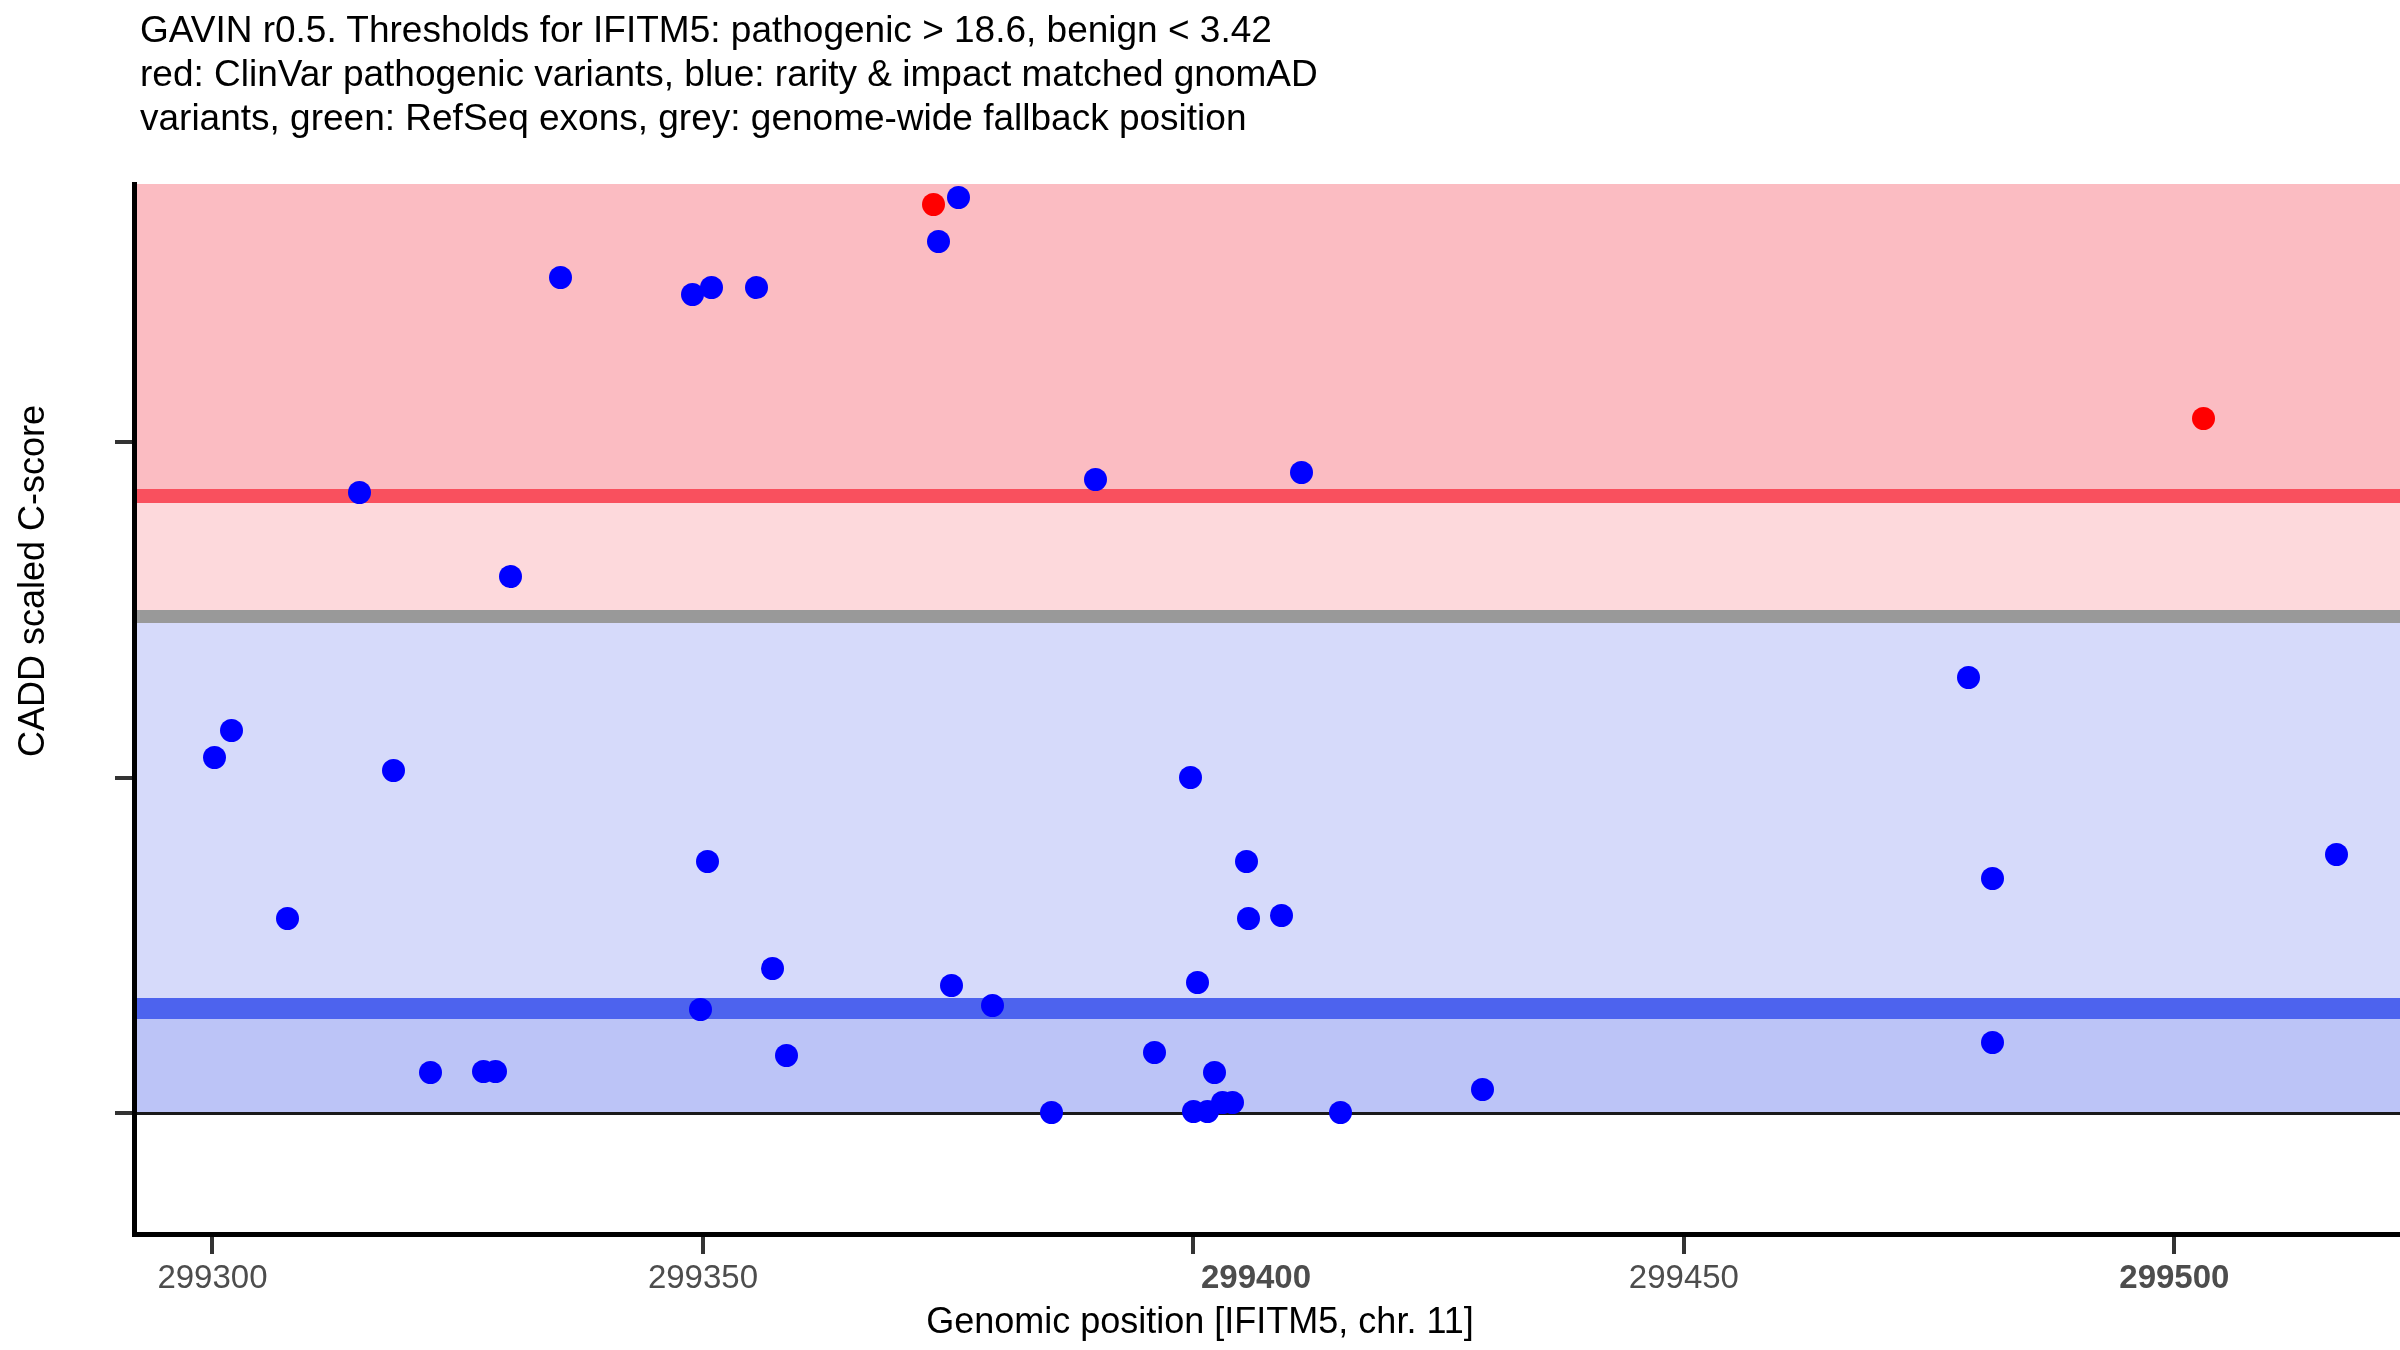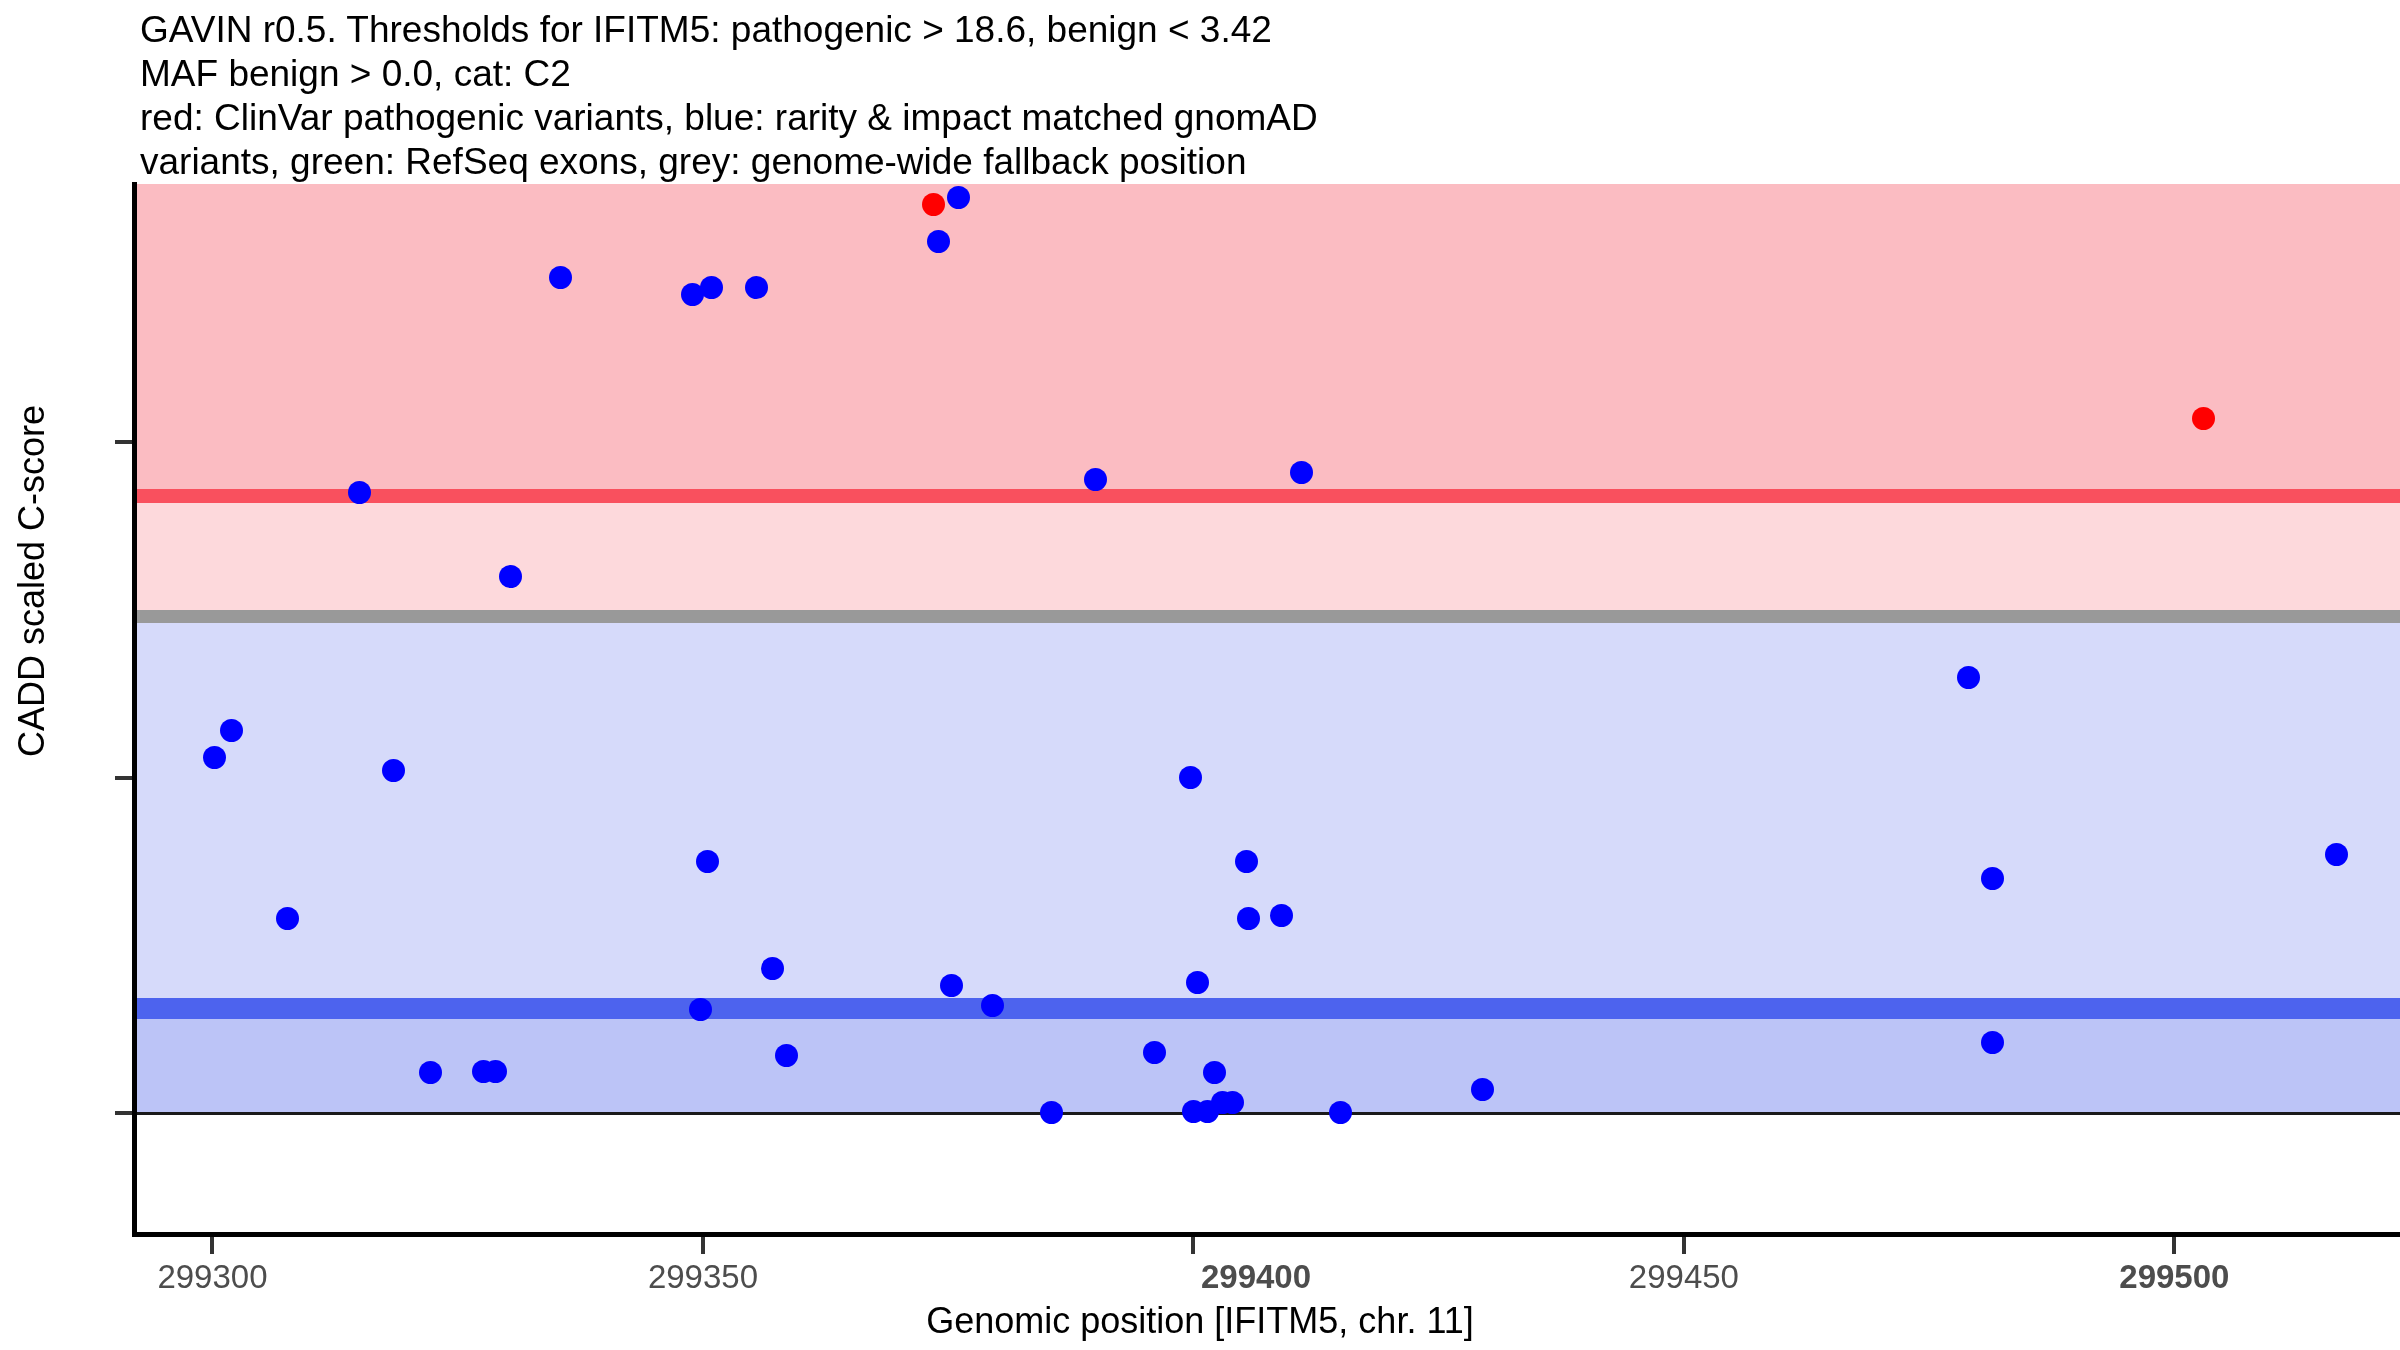--- a/index.html
+++ b/index.html
@@ -31,21 +31,20 @@
   .pt.red{background:#ff0000;}
   .pt.blue{background:#0000ff;}
 </style>
 </head>
 <body>
 
 <div id="root">
 
   <div id="title-block">
     <div class="tline">GAVIN r0.5. Thresholds for IFITM5: pathogenic &gt; 18.6, benign &lt; 3.42</div>
-    <div class="tline">MAF benign &gt; 0.0, cat: C2</div>
     <div class="tline">red: ClinVar pathogenic variants, blue: rarity &amp; impact matched gnomAD</div>
     <div class="tline">variants, green: RefSeq exons, grey: genome-wide fallback position</div>
   </div>
 
   <div id="plot-area">
       <div class="band" style="top: 0px; height: 305.19px; background: rgb(251, 188, 194);"></div>
       <div class="band" style="top: 305.19px; height: 13.415px; background: rgb(249, 80, 94);"></div>
       <div class="band" style="top: 318.605px; height: 107.32px; background: rgb(253, 217, 220);"></div>
       <div class="band" style="top: 425.925px; height: 13.415px; background: rgb(153, 153, 153);"></div>
       <div class="band" style="top: 439.34px; height: 374.948px; background: rgb(214, 218, 250);"></div>

